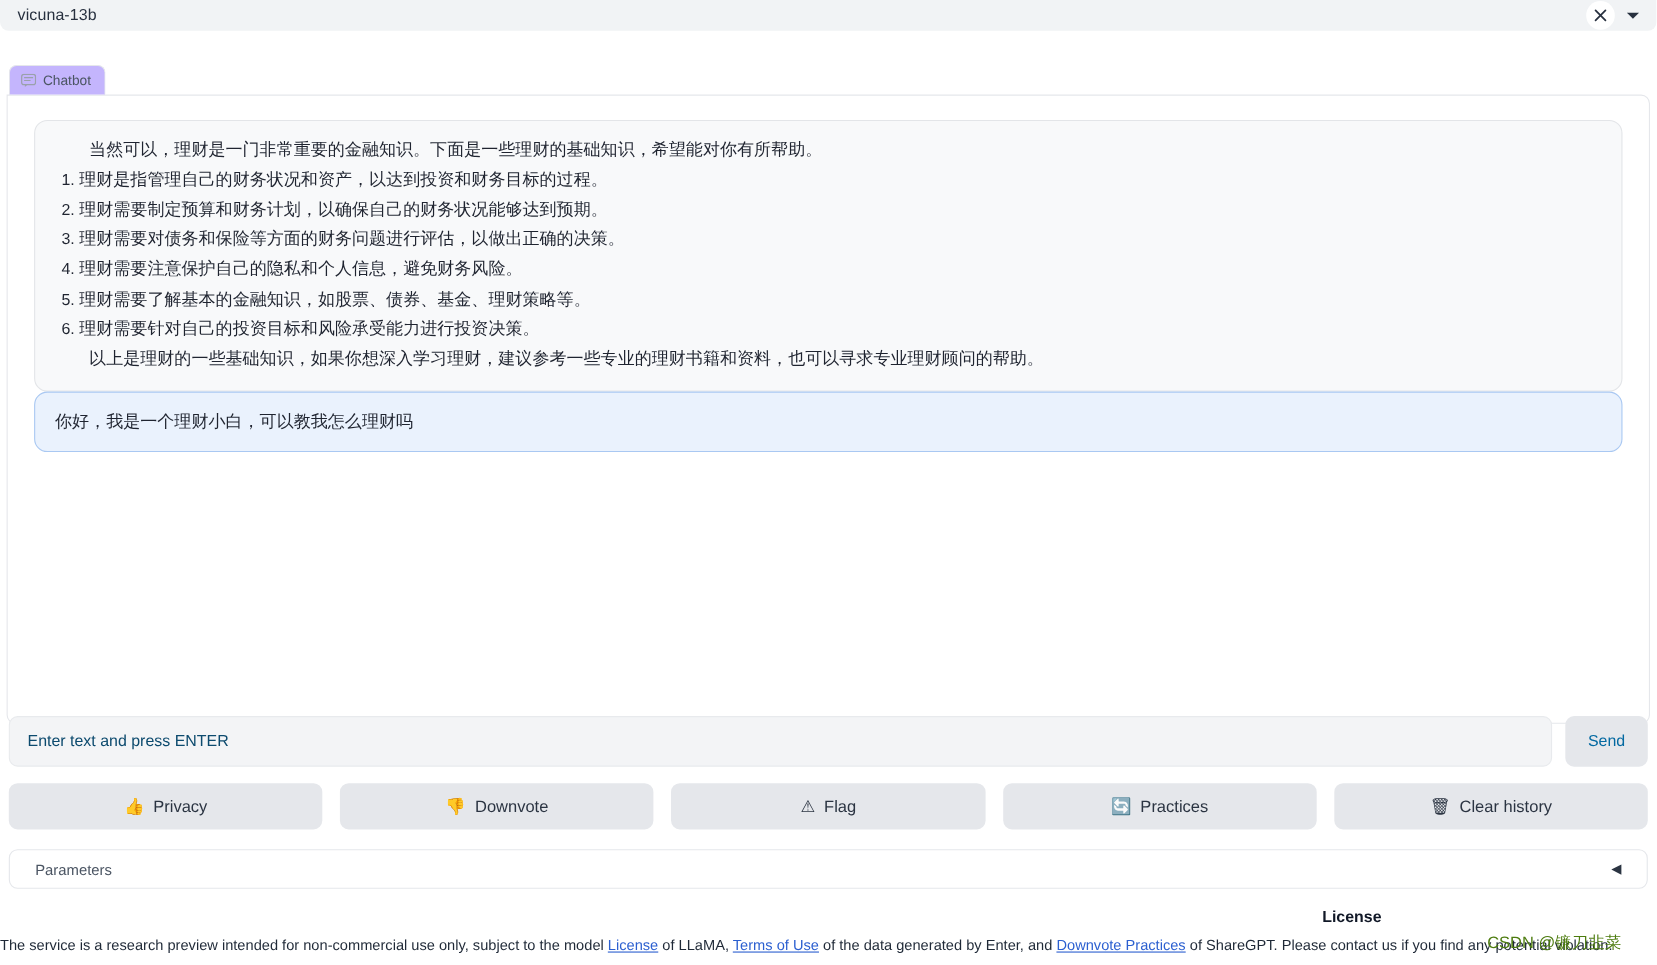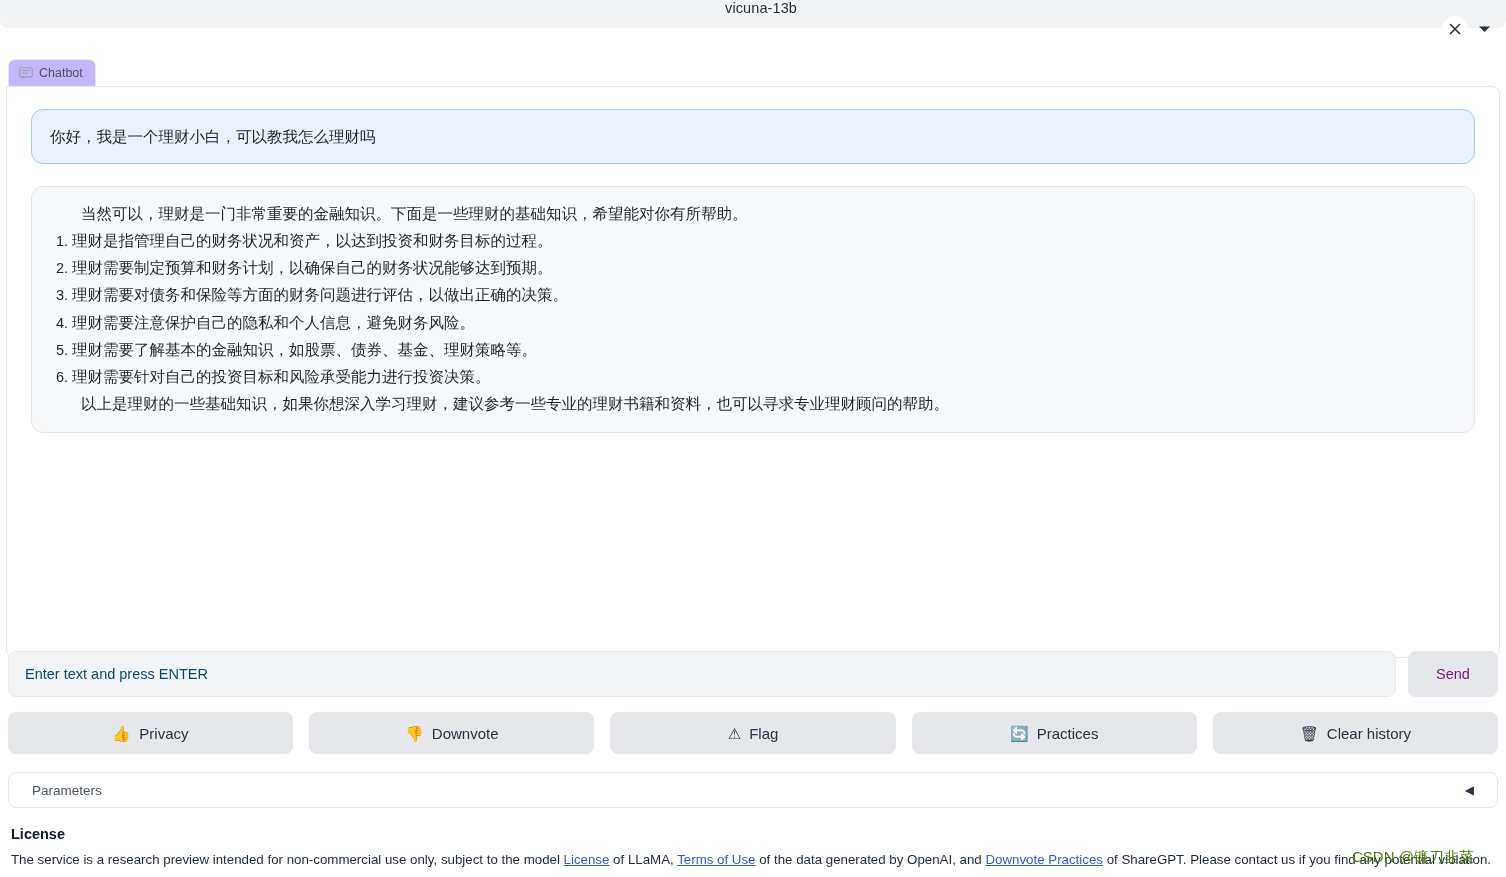--- a/index.html
+++ b/index.html
@@ -11,21 +11,21 @@
     overflow: hidden;
   }
   .page { position: relative; width: 1506px; height: 877px; background: #fff; }
 
   
   .header {
     position: absolute; left: 0; top: 0;
     width: 1506px; height: 28px;
     background: #f1f3f5;
     border-radius: 0 0 8px 8px;
-    display: flex; align-items: center; flex-direction: column;
+    display: flex; align-items: center;
   }
   .header-title {
     margin-left: 16px;
     font-size: 14.5px;
     color: #27303f;
     letter-spacing: .1px;
   }
   .header-ctrls {
     margin-left: auto; display: flex; align-items: center; gap: 8px;
     padding-right: 14px;
@@ -110,25 +110,25 @@
     height: 46px;
     background: #f3f4f6;
     border: 1px solid #e8eaed;
     border-radius: 8px;
     display: flex; align-items: center;
     padding: 0 16px;
     font-size: 14.5px;
     color: #0c4a6e;
   }
   .send-btn {
-    width: 90px; height: 46px;
+    width: 75px; height: 46px;
     background: #e5e7eb;
     border: none; border-radius: 8px;
     font-family: "Liberation Sans", sans-serif;
-    font-size: 14.5px; color: #701a75;
+    font-size: 14.5px; color: #0369a1;
     cursor: pointer;
   }
 
   
   .actions {
     position: absolute; left: 0; top: 712px;
     width: 1506px;
     display: flex; gap: 16px;
     padding: 0 8px;
   }
@@ -152,21 +152,21 @@
     border: 1px solid #e5e7eb;
     border-radius: 8px;
     display: flex; align-items: center;
     padding: 0 23px;
     font-size: 13.5px; color: #4b5563;
     cursor: pointer;
   }
   .params .tri { margin-left: auto; color: #2b3442; font-size: 12px; }
 
   
-  .license { position: absolute; left: 11px; top: 826px; width: 1256px; }
+  .license { position: absolute; left: 0; top: 826px; width: 1256px; text-align: right; }
   .license h3 {
     margin: 0 0 9px 0;
     font-size: 14.5px; font-weight: bold; color: #111827;
   }
   .license p {
     margin: 0;
     font-size: 13.3px; color: #1f2937; line-height: 1.3;
     white-space: nowrap;
   }
   .license a { color: #2b5fd0; text-decoration: underline; }
@@ -208,37 +208,37 @@
             <path d="M3.6 9.9 L3.6 12.2 L6.2 9.9 Z" fill="#9aa1ab"></path>
             <path d="M3.3 3.6 H10.7 M3.3 6.2 H8.4" stroke="#9aa1ab" stroke-width="1" stroke-linecap="round"></path>
           </svg>
         </span>
         <span>Chatbot</span>
       </div>
     </div>
 
     <div class="chat-panel">
 
-      <div class="msg user">
-        <span>你好，我是一个理财小白，可以教我怎么理财吗</span>
-      </div>
-
       <div class="msg bot">
         <p class="para">当然可以，理财是一门非常重要的金融知识。下面是一些理财的基础知识，希望能对你有所帮助。</p>
         <ol>
           <li>理财是指管理自己的财务状况和资产，以达到投资和财务目标的过程。</li>
           <li>理财需要制定预算和财务计划，以确保自己的财务状况能够达到预期。</li>
           <li>理财需要对债务和保险等方面的财务问题进行评估，以做出正确的决策。</li>
           <li>理财需要注意保护自己的隐私和个人信息，避免财务风险。</li>
           <li>理财需要了解基本的金融知识，如股票、债券、基金、理财策略等。</li>
           <li>理财需要针对自己的投资目标和风险承受能力进行投资决策。</li>
         </ol>
         <p class="para tail">以上是理财的一些基础知识，如果你想深入学习理财，建议参考一些专业的理财书籍和资料，也可以寻求专业理财顾问的帮助。</p>
       </div>
 
+      <div class="msg user">
+        <span>你好，我是一个理财小白，可以教我怎么理财吗</span>
+      </div>
+
     </div>
   </div>
 
   <div class="input-row">
     <div class="textbox">
       <span>Enter text and press ENTER</span>
     </div>
     <button class="send-btn">Send</button>
   </div>
 
@@ -265,18 +265,18 @@
     </button>
   </div>
 
   <div class="params">
     <span>Parameters</span>
     <span class="tri">◀</span>
   </div>
 
   <div class="license">
     <h3>License</h3>
-    <p><span>The service is a research preview intended for non-commercial use only, subject to the model </span><a href="#">License</a><span> of LLaMA, </span><a href="#">Terms of Use</a><span> of the data generated by OpenAI, and </span><a href="#">Downvote Practices</a><span> of ShareGPT. Please contact us if you find any potential violation.</span></p>
+    <p><span>The service is a research preview intended for non-commercial use only, subject to the model </span><a href="#">License</a><span> of LLaMA, </span><a href="#">Terms of Use</a><span> of the data generated by Enter, and </span><a href="#">Downvote Practices</a><span> of ShareGPT. Please contact us if you find any potential violation.</span></p>
   </div>
 
   <div class="watermark">CSDN @镰刀韭菜</div>
 
 </div>
 
 </body></html>

